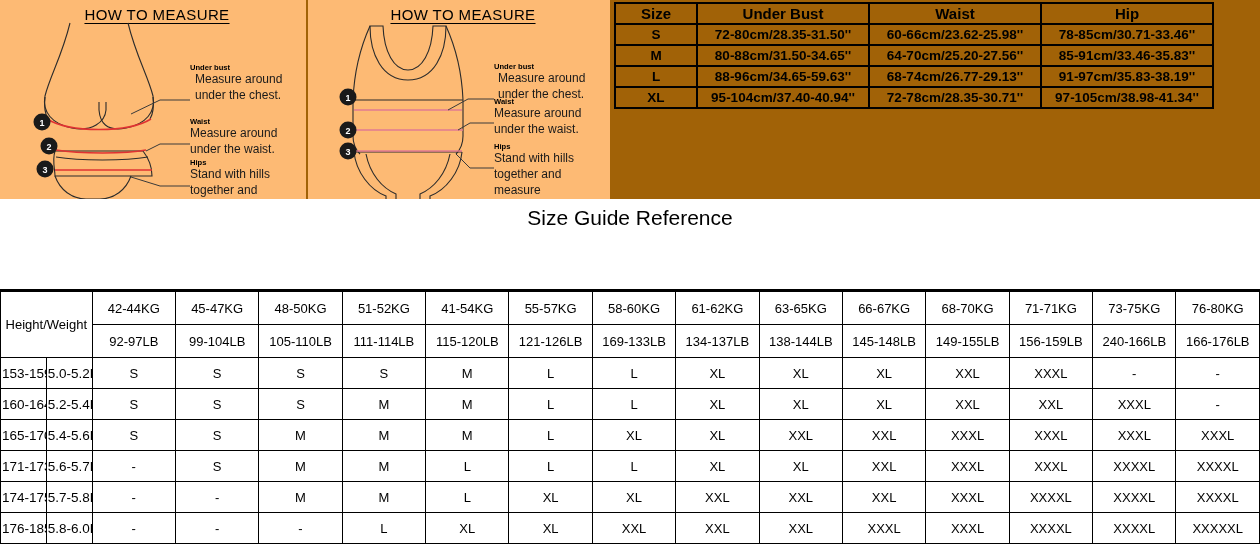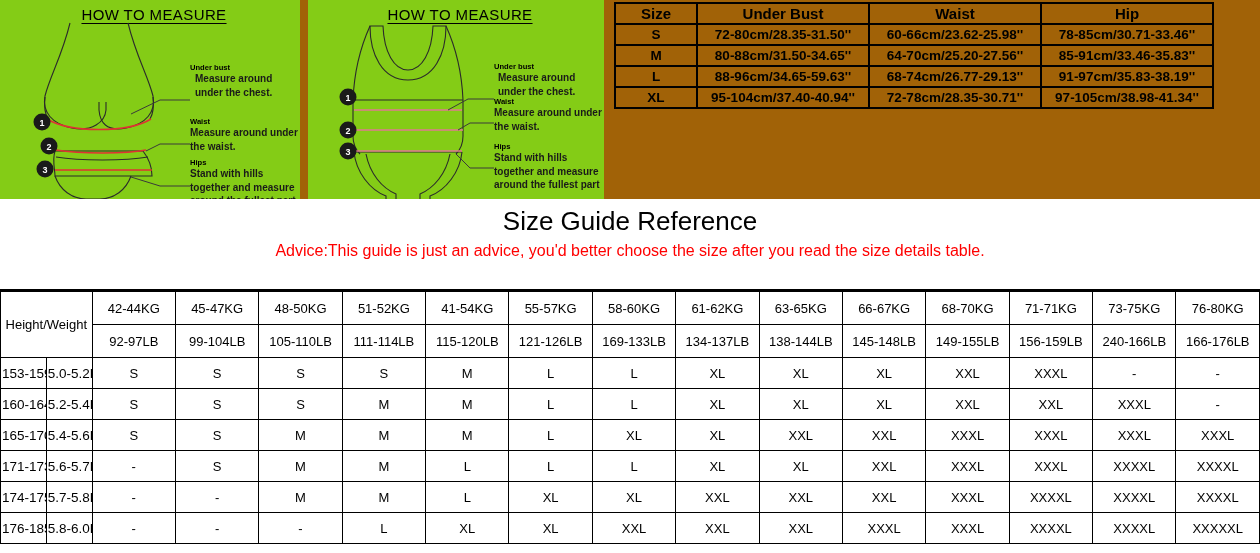--- a/index.html
+++ b/index.html
@@ -15,40 +15,40 @@
 
   
   .top-band {
     display: flex;
     width: 1260px; height: 199px;
     border-bottom: 2px solid #000;
   }
   .measure-panel {
     position: relative;
     height: 199px;
-    border-right: 8px solid #a16207;
-    background: #84cc16;
+    border-right: 2px solid #a16207;
+    background: #fdba74;
     overflow: hidden;
     padding-left: 8px;
   }
   .panel-a { width: 308px; }
   .panel-b { width: 304px; }
   .panel-title {
     text-align: center;
     font-size: 15px;
     letter-spacing: .4px;
     padding-top: 6px;
     text-decoration: underline;
     text-underline-offset: 3px;
   }
   .fig { position: absolute; left: 0; top: 18px; }
 
   .lbl { position: absolute; }
   .lbl .hd { font-size: 7.6px; font-weight: bold; line-height: 1.1; }
-  .lbl .dsc { font-size: 10px; line-height: 1.32; color: #1a1a1a; font-weight: bold; }
+  .lbl .dsc { font-size: 12px; line-height: 1.32; color: #1a1a1a; }
 
   
   .size-detail-wrap {
     width: 648px; height: 199px;
     background: #a16207;
     position: relative;
   }
   table.size-detail {
     border-collapse: collapse;
     margin: 2px 0 0 2px;
@@ -67,21 +67,21 @@
   .c-size { width: 82px; }
   .c-meas { width: 172px; }
 
   
   .ref-head {
     height: 92px;
     border-bottom: 2px solid #000;
     text-align: center;
     padding-top: 5px;
   }
-  .ref-title { font-size: 26px; line-height: 1.35; }
+  .ref-title { font-size: 21px; line-height: 1.35; }
   .ref-sub   { font-size: 16px; line-height: 1.55; }
   .ref-adv   { font-size: 16px; line-height: 1.5; color: #ff0000; }
 
   
   table.ref-table {
     border-collapse: collapse;
     width: 1260px;
     table-layout: fixed;
   }
   table.ref-table td, table.ref-table th {
@@ -265,21 +265,20 @@
             <td>72-78cm/28.35-30.71''</td>
             <td>97-105cm/38.98-41.34''</td>
           </tr>
         </tbody>
       </table>
     </div>
   </div>
 
   <div class="ref-head">
     <div class="ref-title">Size Guide Reference</div>
-    <div class="ref-adv">Advice:This guide is just an advice,  you'd better choose the size after you read the size details table.</div>
   </div>
 
   <table class="ref-table">
     <tbody>
       <tr class="rng">
         <td class="hw-label col-cm" rowspan="2" colspan="2">Height/Weight</td>
         <td class="col-w">42-44KG</td>
         <td class="col-w">45-47KG</td>
         <td class="col-w">48-50KG</td>
         <td class="col-w">51-52KG</td>

